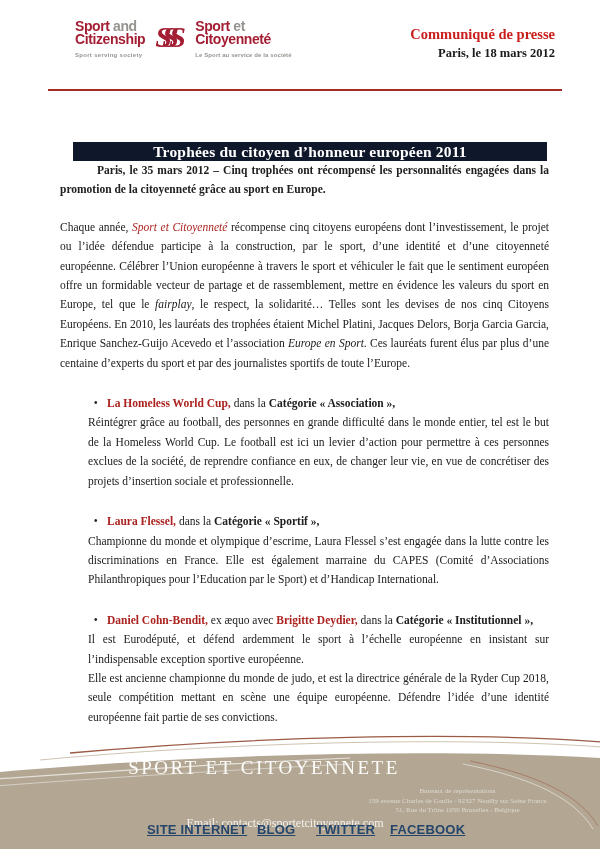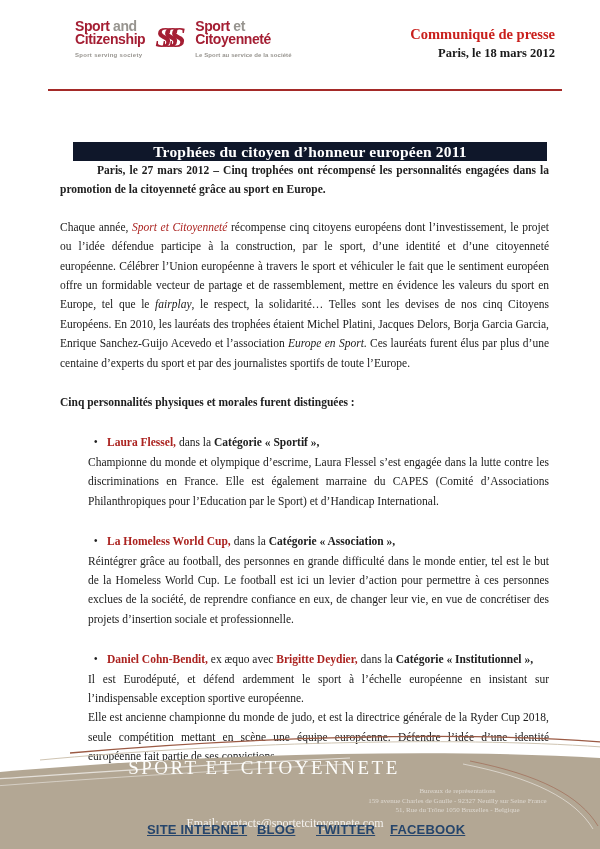--- a/index.html
+++ b/index.html
@@ -92,32 +92,31 @@
     </div>
   </div>
 
   <div class="rule"></div>
 
   <div class="banner">
     <span>Trophées du citoyen d’honneur européen 2011</span>
   </div>
 
   <div class="content">
-    <p class="lead">Paris, le 27 mars 2012 – Cinq trophées ont récompensé les personnalités engagées dans la promotion de la citoyenneté grâce au sport en Europe.</p>
+    <p class="lead">Paris, le 35 mars 2012 – Cinq trophées ont récompensé les personnalités engagées dans la promotion de la citoyenneté grâce au sport en Europe.</p>
     <p class="para"><span>Chaque année, </span><span class="seg-redital">Sport et Citoyenneté</span><span> récompense cinq citoyens européens dont l’investissement, le projet ou l’idée défendue participe à la construction, par le sport, d’une identité et d’une citoyenneté européenne. Célébrer l’Union européenne à travers le sport et véhiculer le fait que le sentiment européen offre un formidable vecteur de partage et de rassemblement, mettre en évidence les valeurs du sport en Europe, tel que le </span><span class="seg-italic">fairplay</span><span>, le respect, la solidarité… Telles sont les devises de nos cinq Citoyens Européens. En 2010, les lauréats des trophées étaient Michel Platini, Jacques Delors, Borja Garcia Garcia, Enrique Sanchez-Guijo Acevedo et l’association </span><span class="seg-italic">Europe en Sport</span><span>. Ces lauréats furent élus par plus d’une centaine d’experts du sport et par des journalistes sportifs de toute l’Europe.</span></p>
-    <p class="subhead">Cinq personnalités physiques et morales furent distinguées :</p>
+
+    <div class="bullet-item">
+      <div class="bullet-title"><span class="glyph">•</span><span><span class="seg-redbold">La Homeless World Cup,</span><span> dans la </span><span class="seg-bold">Catégorie « Association »,</span></span></div>
+      <p class="b-body">Réintégrer grâce au football, des personnes en grande difficulté dans le monde entier, tel est le but de la Homeless World Cup. Le football est ici un levier d’action pour permettre à ces personnes exclues de la société, de reprendre confiance en eux, de changer leur vie, en vue de concrétiser des projets d’insertion sociale et professionnelle.</p>
+    </div>
 
     <div class="bullet-item">
       <div class="bullet-title"><span class="glyph">•</span><span><span class="seg-redbold">Laura Flessel,</span><span> dans la </span><span class="seg-bold">Catégorie « Sportif »,</span></span></div>
       <p class="b-body">Championne du monde et olympique d’escrime, Laura Flessel s’est engagée dans la lutte contre les discriminations en France. Elle est également marraine du CAPES (Comité d’Associations Philanthropiques pour l’Education par le Sport) et d’Handicap International.</p>
-    </div>
-
-    <div class="bullet-item">
-      <div class="bullet-title"><span class="glyph">•</span><span><span class="seg-redbold">La Homeless World Cup,</span><span> dans la </span><span class="seg-bold">Catégorie « Association »,</span></span></div>
-      <p class="b-body">Réintégrer grâce au football, des personnes en grande difficulté dans le monde entier, tel est le but de la Homeless World Cup. Le football est ici un levier d’action pour permettre à ces personnes exclues de la société, de reprendre confiance en eux, de changer leur vie, en vue de concrétiser des projets d’insertion sociale et professionnelle.</p>
     </div>
 
     <div class="bullet-item">
       <div class="bullet-title"><span class="glyph">•</span><span><span class="seg-redbold">Daniel Cohn-Bendit,</span><span> ex æquo avec </span><span class="seg-redbold">Brigitte Deydier,</span><span> dans la </span><span class="seg-bold">Catégorie « Institutionnel »,</span></span></div>
       <p class="b-body">Il est Eurodéputé, et défend ardemment le sport à l’échelle européenne en insistant sur l’indispensable exception sportive européenne.</p>
       <p class="b-body">Elle est ancienne championne du monde de judo, et est la directrice générale de la Ryder Cup 2018, seule compétition mettant en scène une équipe européenne. Défendre l’idée d’une identité européenne fait partie de ses convictions.</p>
     </div>
   </div>
 
   <div class="footer">

